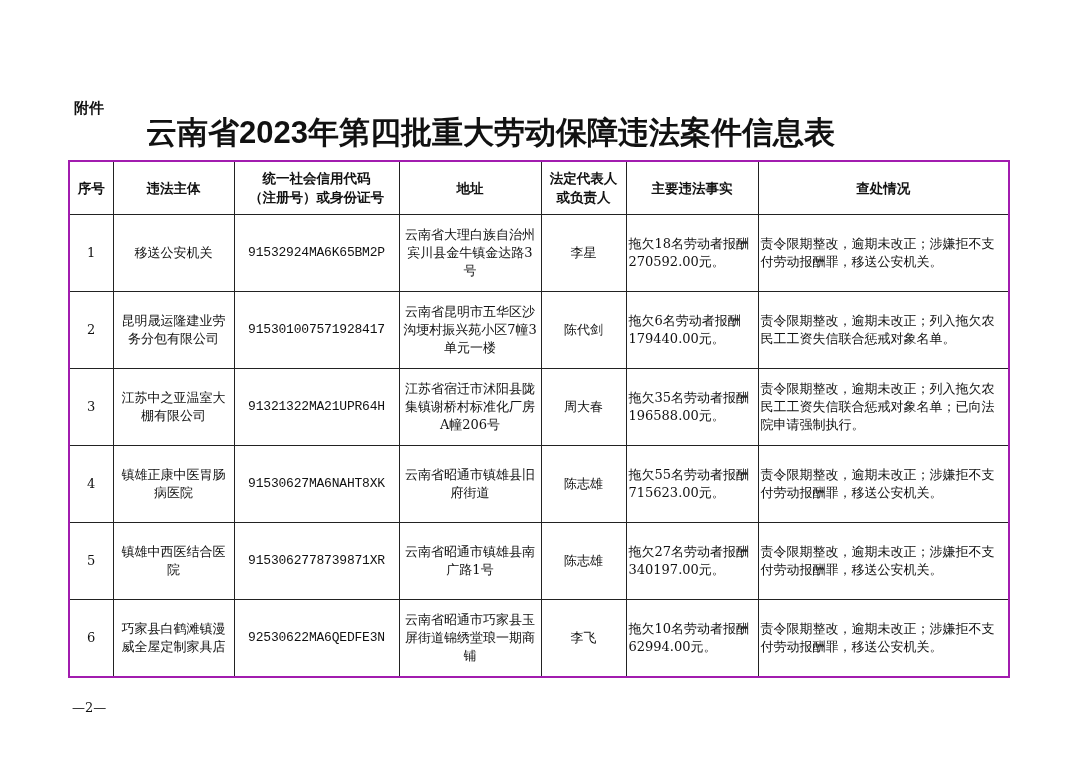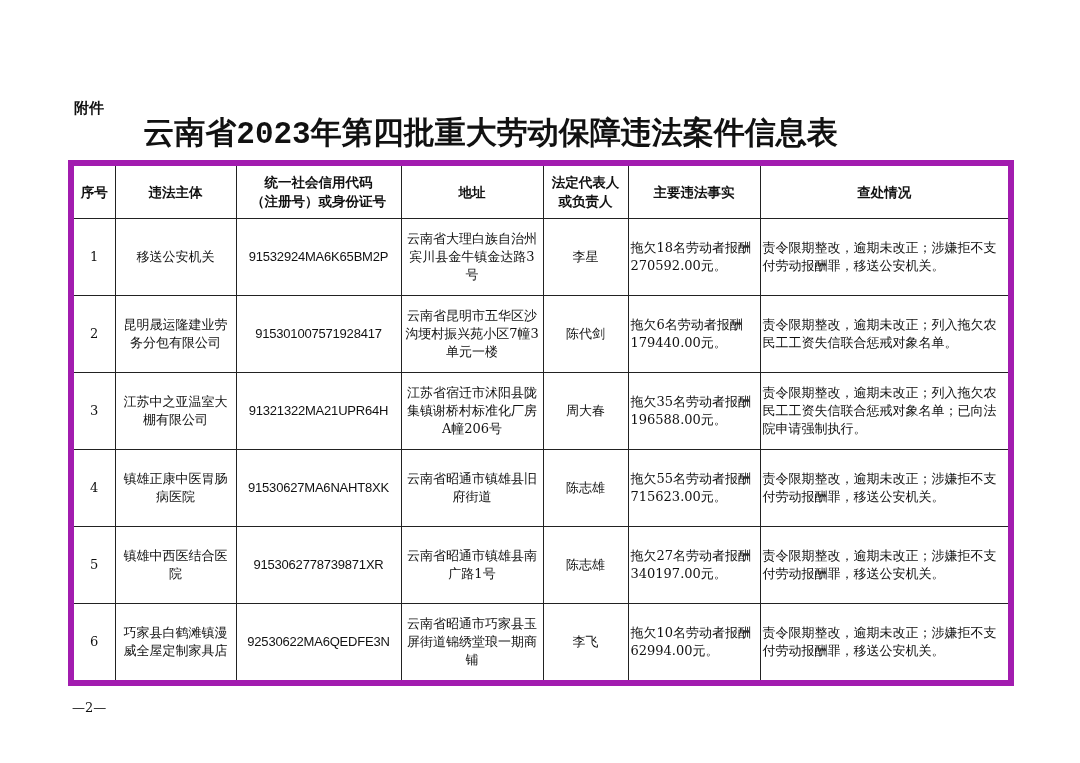--- a/index.html
+++ b/index.html
@@ -1,26 +1,26 @@
 <!DOCTYPE html>
 <html><head>
   <meta charset="utf-8">
   <style>
     html, body { margin: 0; padding: 0; background: #ffffff; }
     body { width: 1080px; height: 763px; position: relative; overflow: hidden; color: #111; font-family: "DejaVu Serif", "Liberation Serif", serif; }
     .attachment { position: absolute; left: 74px; top: 99px; font-size: 15px; font-weight: bold; font-family: "DejaVu Sans", "Liberation Sans", sans-serif; }
-    .title { position: absolute; left: 0; width: 981px; top: 112px; text-align: center; font-size: 31px; font-weight: bold; letter-spacing: 0px; font-family: Liberation Mono, monospace; }
+    .title { position: absolute; left: 0; width: 981px; top: 112px; text-align: center; font-size: 31px; font-weight: bold; letter-spacing: 0px; font-family: Liberation Sans, sans-serif; }
     table.main { position: absolute; left: 68px; top: 160px; border-collapse: collapse; table-layout: fixed; width: 940px; }
     table.main th, table.main td { border: 1px solid #222; padding: 0 2px; font-size: 13px; line-height: 18px; vertical-align: middle; }
-    table.main { border: 6px solid #a21caf; }
+    table.main { border: 2px solid #a21caf; }
     table.main th { height: 52px; font-weight: bold; text-align: center; font-family: "DejaVu Sans", "Liberation Sans", sans-serif; font-size: 13.5px; line-height: 19px; }
     table.main td { height: 76px; }
     .c-center { text-align: center; }
     .c-left { text-align: left; }
-    .mono { font-family: Liberation Sans, sans-serif; font-size: 12px; letter-spacing: -0.2px; }
+    .mono { font-family: Liberation Mono, monospace; font-size: 12px; letter-spacing: -0.2px; }
     .page-num { position: absolute; left: 72px; top: 700px; font-size: 13px; font-family: "DejaVu Serif", "Liberation Serif", serif; }
   </style>
 </head>
 <body>
 
 <div class="attachment">附件</div>
 <div class="title">云南省2023年第四批重大劳动保障违法案件信息表</div>
 
 <table class="main">
   <colgroup>

